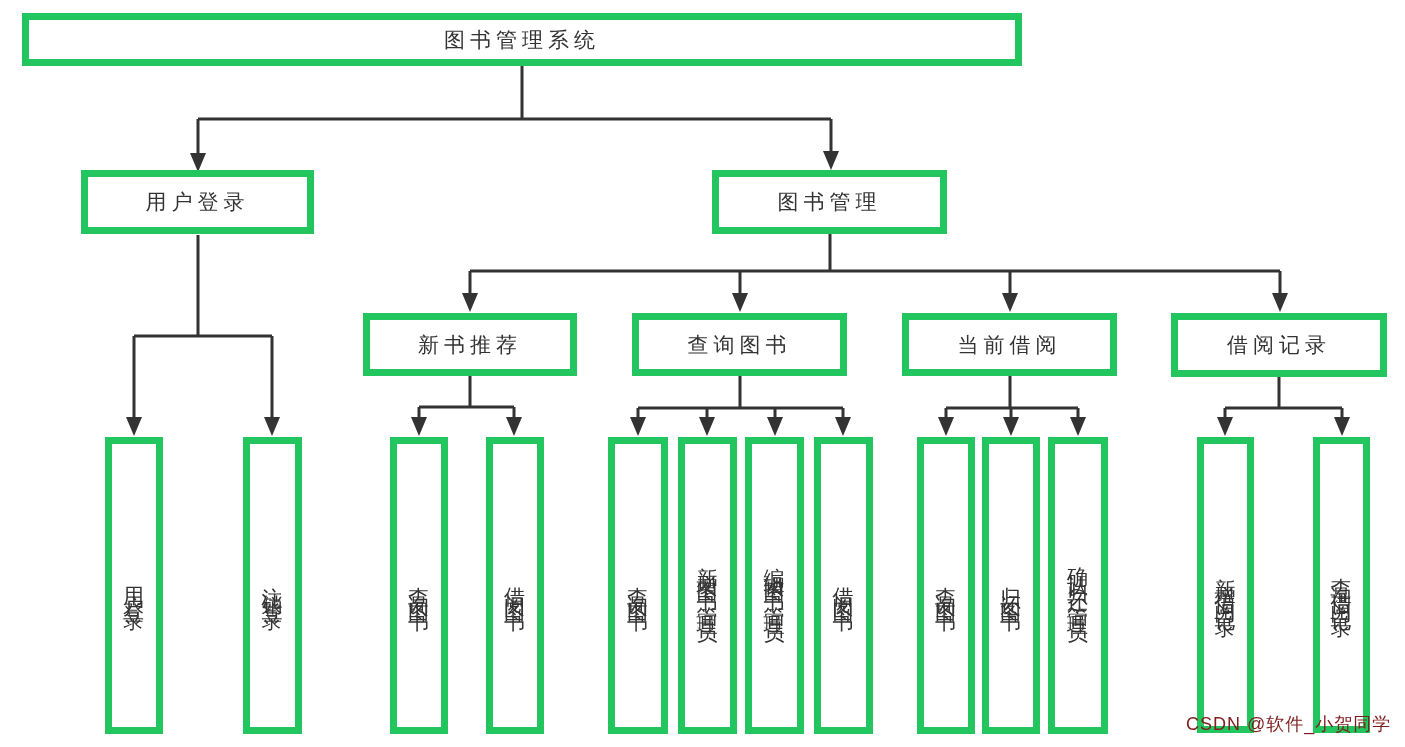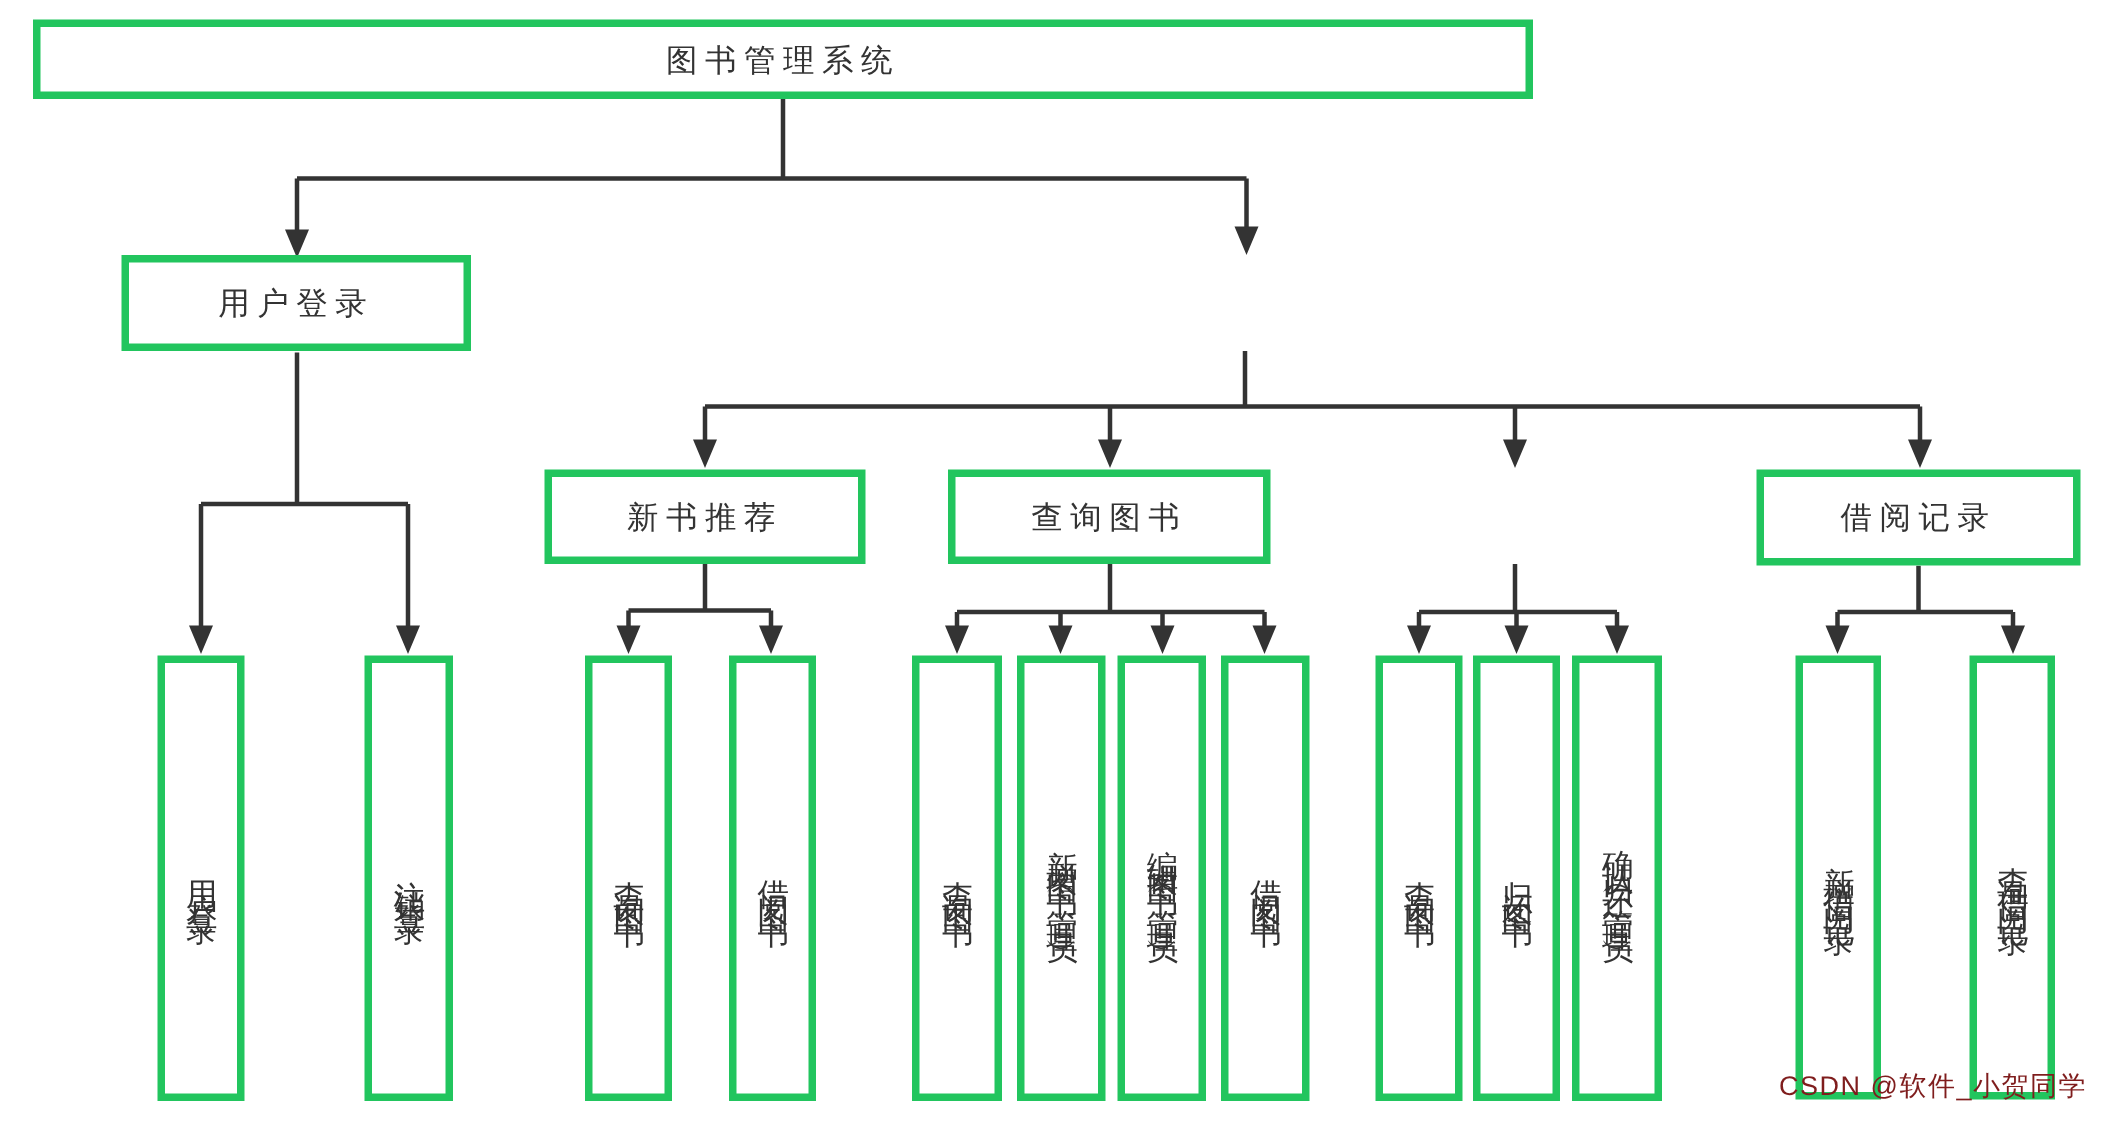--- a/index.html
+++ b/index.html
@@ -12,21 +12,21 @@
     overflow: hidden;
   }
   .wires {
     position: absolute;
     left: 0; top: 0;
     z-index: 1;
   }
   .node {
     position: absolute;
     box-sizing: border-box;
-    border: 5px solid #22c55e;
+    border: 7px solid #22c55e;
     background: #ffffff;
     color: #333333;
     display: flex;
     align-items: center;
     justify-content: center;
     z-index: 2;
   }
   .node.h {
     font-size: 21px;
     letter-spacing: 5px;
@@ -88,23 +88,25 @@
       M938 417 L954 417 L946 436 Z
       M1003 417 L1019 417 L1011 436 Z
       M1070 417 L1086 417 L1078 436 Z
       M1217 417 L1233 417 L1225 436 Z
       M1334 417 L1350 417 L1342 436 Z"></path>
   </svg>
 
   <div class="node h" style="left:22px; top:13px; width:1000px; height:53px;">图书管理系统</div>
 
   <div class="node h" style="left:81px; top:170px; width:233px; height:64px;">用户登录</div>
+  <div class="node h" style="left:712px; top:170px; width:235px; height:64px;">图书管理</div>
 
   <div class="node h" style="left:363px; top:313px; width:214px; height:63px;">新书推荐</div>
   <div class="node h" style="left:632px; top:313px; width:215px; height:63px;">查询图书</div>
+  <div class="node h" style="left:902px; top:313px; width:215px; height:63px;">当前借阅</div>
   <div class="node h" style="left:1171px; top:313px; width:216px; height:64px;">借阅记录</div>
 
   <div class="node v" style="left:105px; top:437px; width:58px; height:297px;">用户登录</div>
   <div class="node v" style="left:243px; top:437px; width:59px; height:297px;">注销登录</div>
 
   <div class="node v" style="left:390px; top:437px; width:58px; height:297px;">查询图书</div>
   <div class="node v" style="left:486px; top:437px; width:58px; height:297px;">借阅图书</div>
 
   <div class="node v" style="left:608px; top:437px; width:60px; height:297px;">查询图书</div>
   <div class="node v" style="left:678px; top:437px; width:59px; height:297px;">新增图书（管理员）</div>

